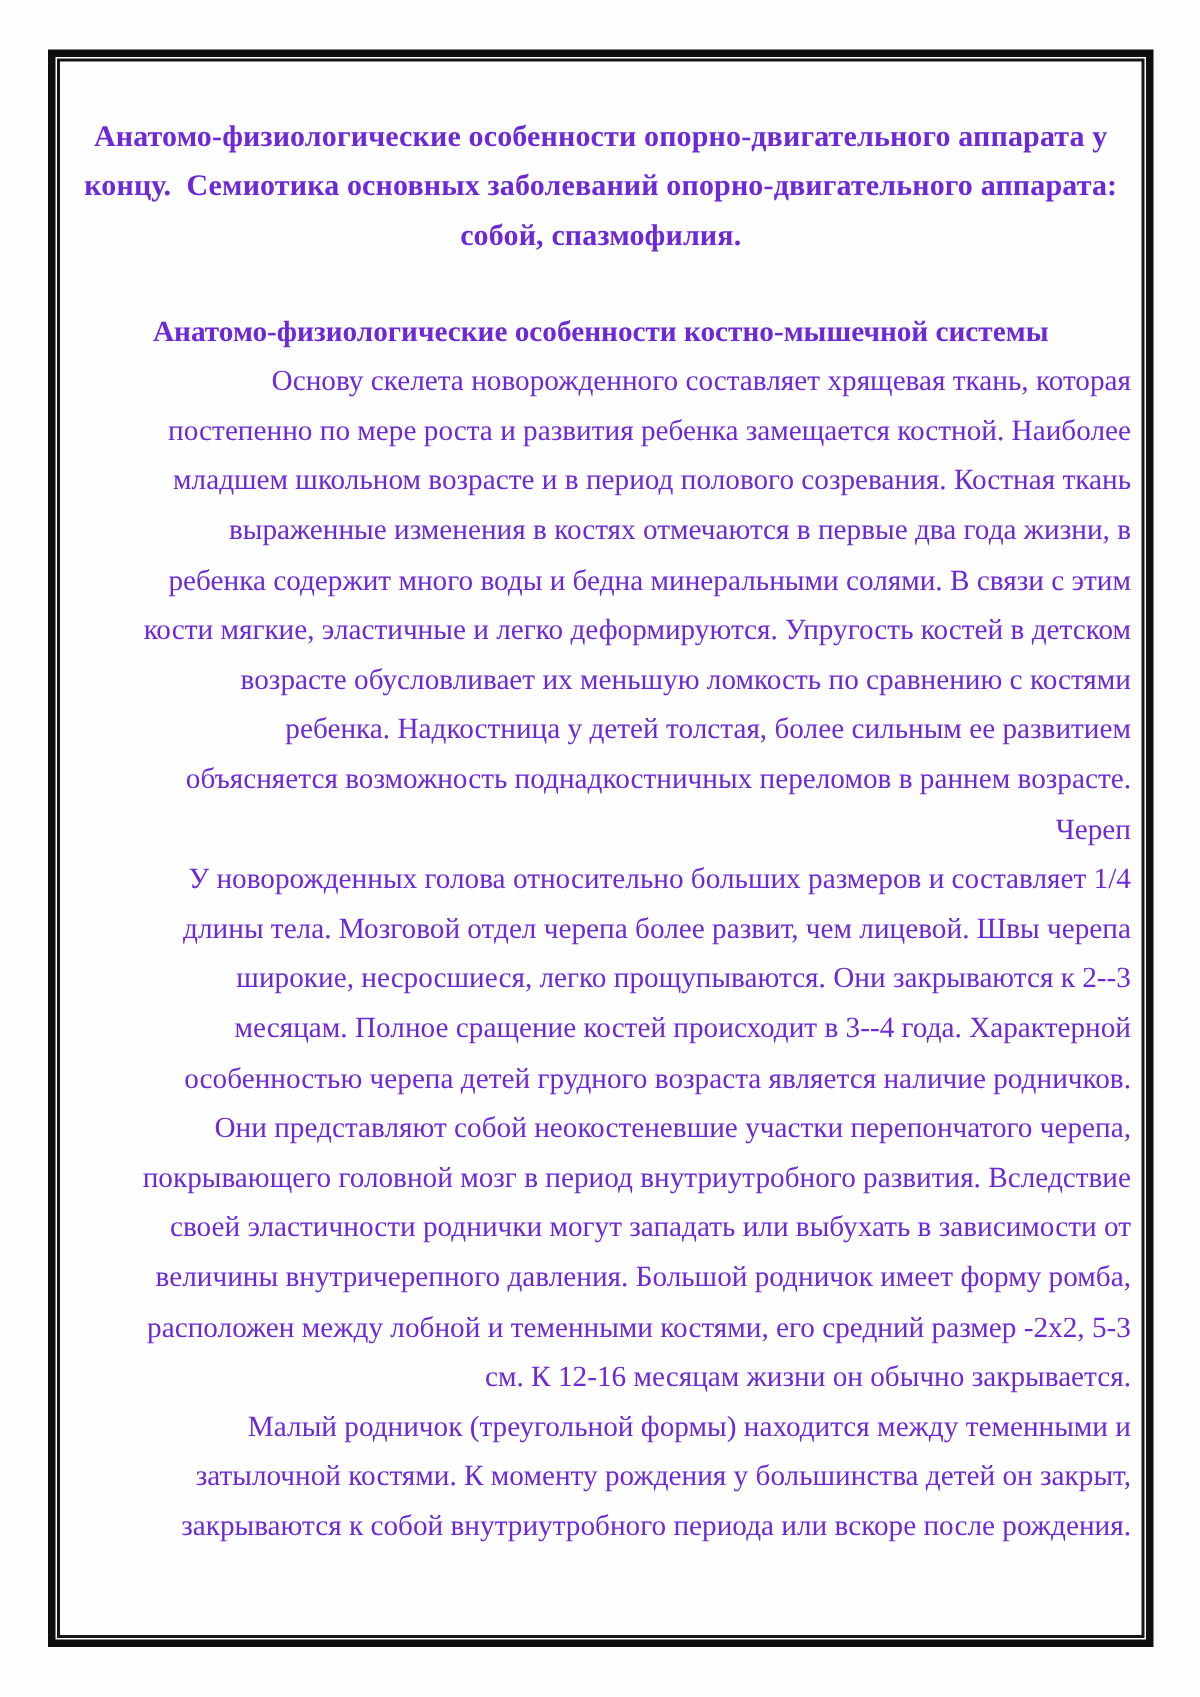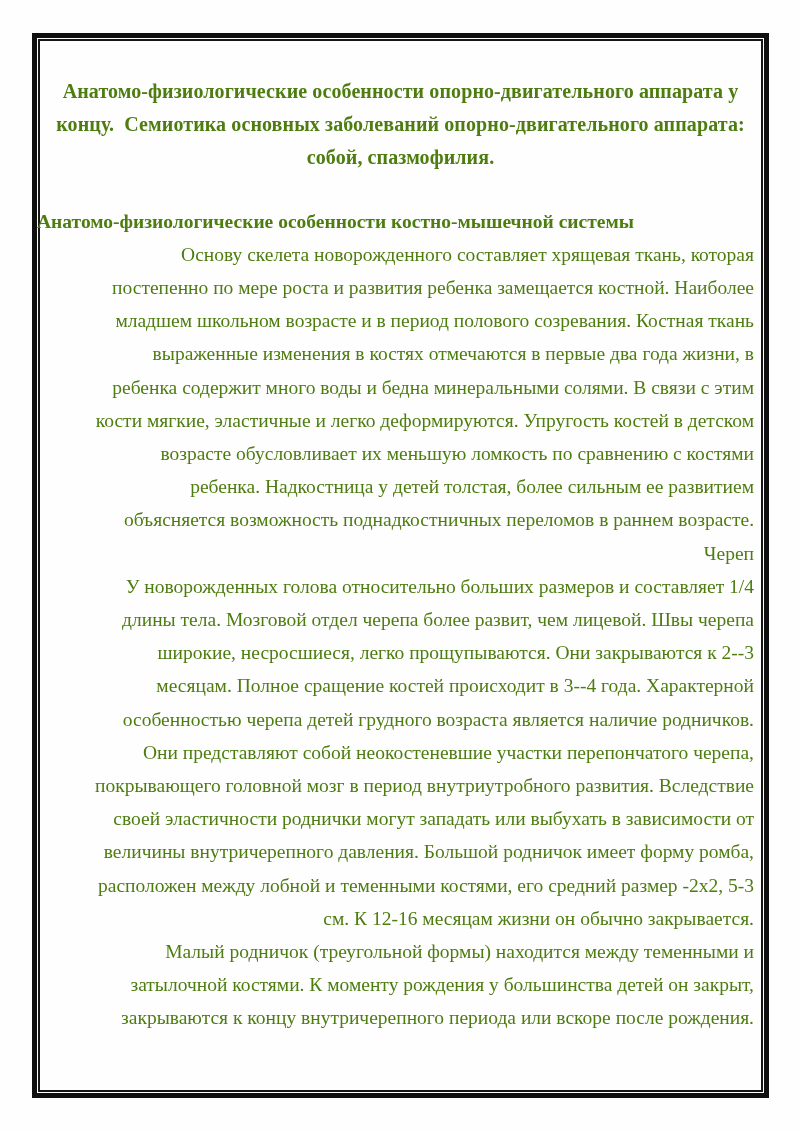--- a/index.html
+++ b/index.html
@@ -7,21 +7,21 @@
     padding: 0;
     background: #ffffff;
   }
   .canvas {
     position: relative;
     width: 800px;
     height: 1131px;
     background: #fefefe;
     overflow: hidden;
     font-family: "Liberation Serif", "DejaVu Serif", serif;
-    color: #4d7c0f;
+    color: #6d28d9;
   }
   
   .page-frame {
     position: absolute;
     left: 32px;
     top: 33px;
     width: 737px;
     height: 1065px;
     box-sizing: border-box;
     border: 5px solid #0f0f0f;
@@ -48,20 +48,21 @@
     font-weight: bold;
     font-size: 20px;
     line-height: 33.2px;
     letter-spacing: 0.1px;
   }
   .title-line {
     white-space: pre;
   }
   .section-heading {
     margin-top: 30px;
+    text-align: center;
     font-weight: bold;
     font-size: 19.5px;
     line-height: 33.2px;
     white-space: pre;
   }
   .document-body {
     padding-left: 31px;
     padding-right: 10px;
     font-size: 19.5px;
     line-height: 33.2px;
@@ -108,18 +109,18 @@
             <div class="text-line">Они представляют собой неокостеневшие участки перепончатого черепа,</div>
             <div class="text-line">покрывающего головной мозг в период внутриутробного развития. Вследствие</div>
             <div class="text-line">своей эластичности роднички могут западать или выбухать в зависимости от</div>
             <div class="text-line">величины внутричерепного давления. Большой родничок имеет форму ромба,</div>
             <div class="text-line">расположен между лобной и теменными костями, его средний размер -2х2, 5-3</div>
             <div class="text-line">см. К 12-16 месяцам жизни он обычно закрывается.</div>
           </div>
           <div class="paragraph">
             <div class="text-line">Малый родничок (треугольной формы) находится между теменными и</div>
             <div class="text-line">затылочной костями. К моменту рождения у большинства детей он закрыт,</div>
-            <div class="text-line">закрываются к концу внутричерепного периода или вскоре после рождения.</div>
+            <div class="text-line">закрываются к собой внутриутробного периода или вскоре после рождения.</div>
           </div>
         </div>
     </div>
   </div>
 </div>
 
 </body></html>

